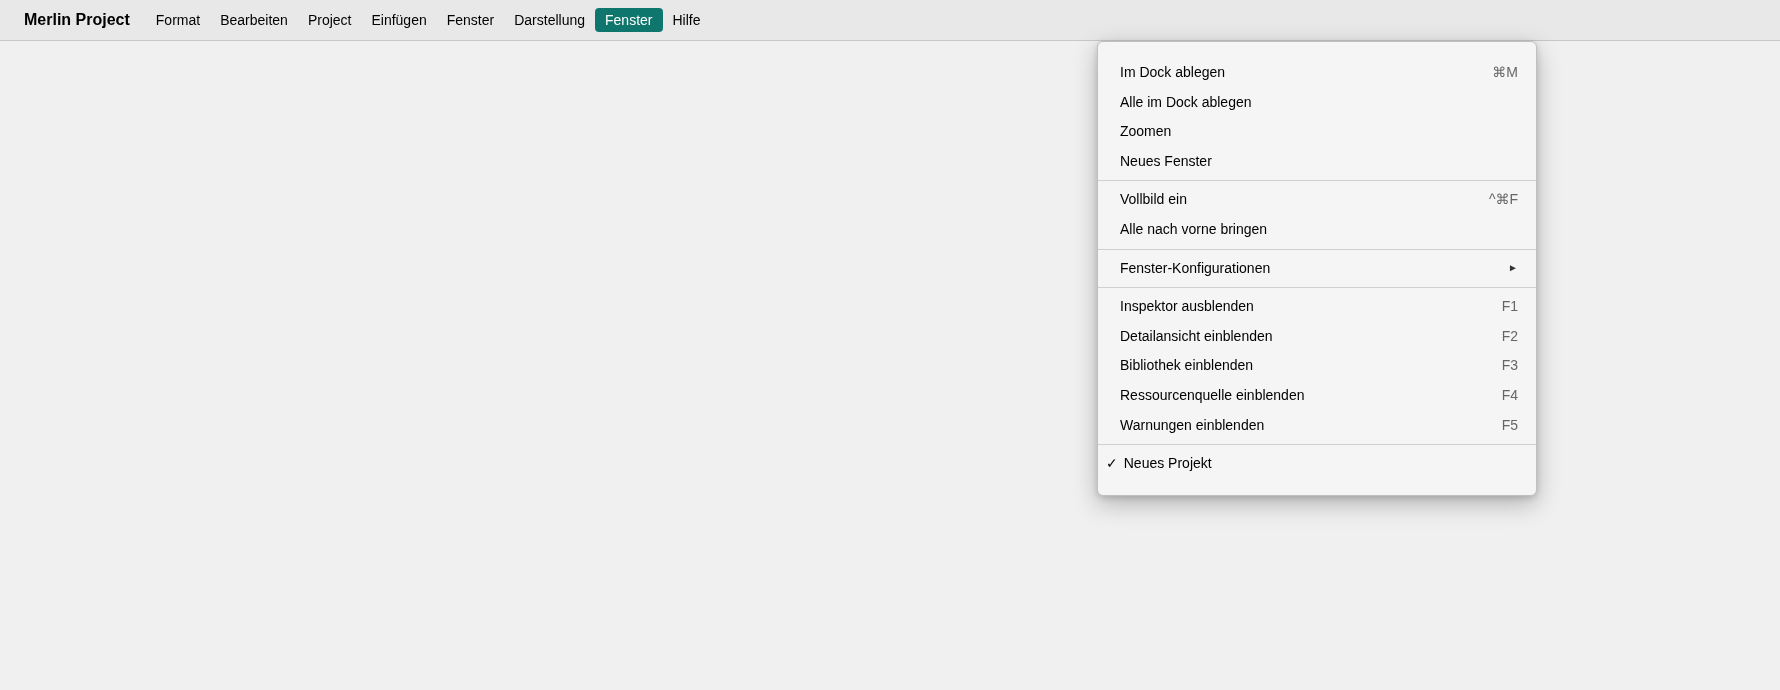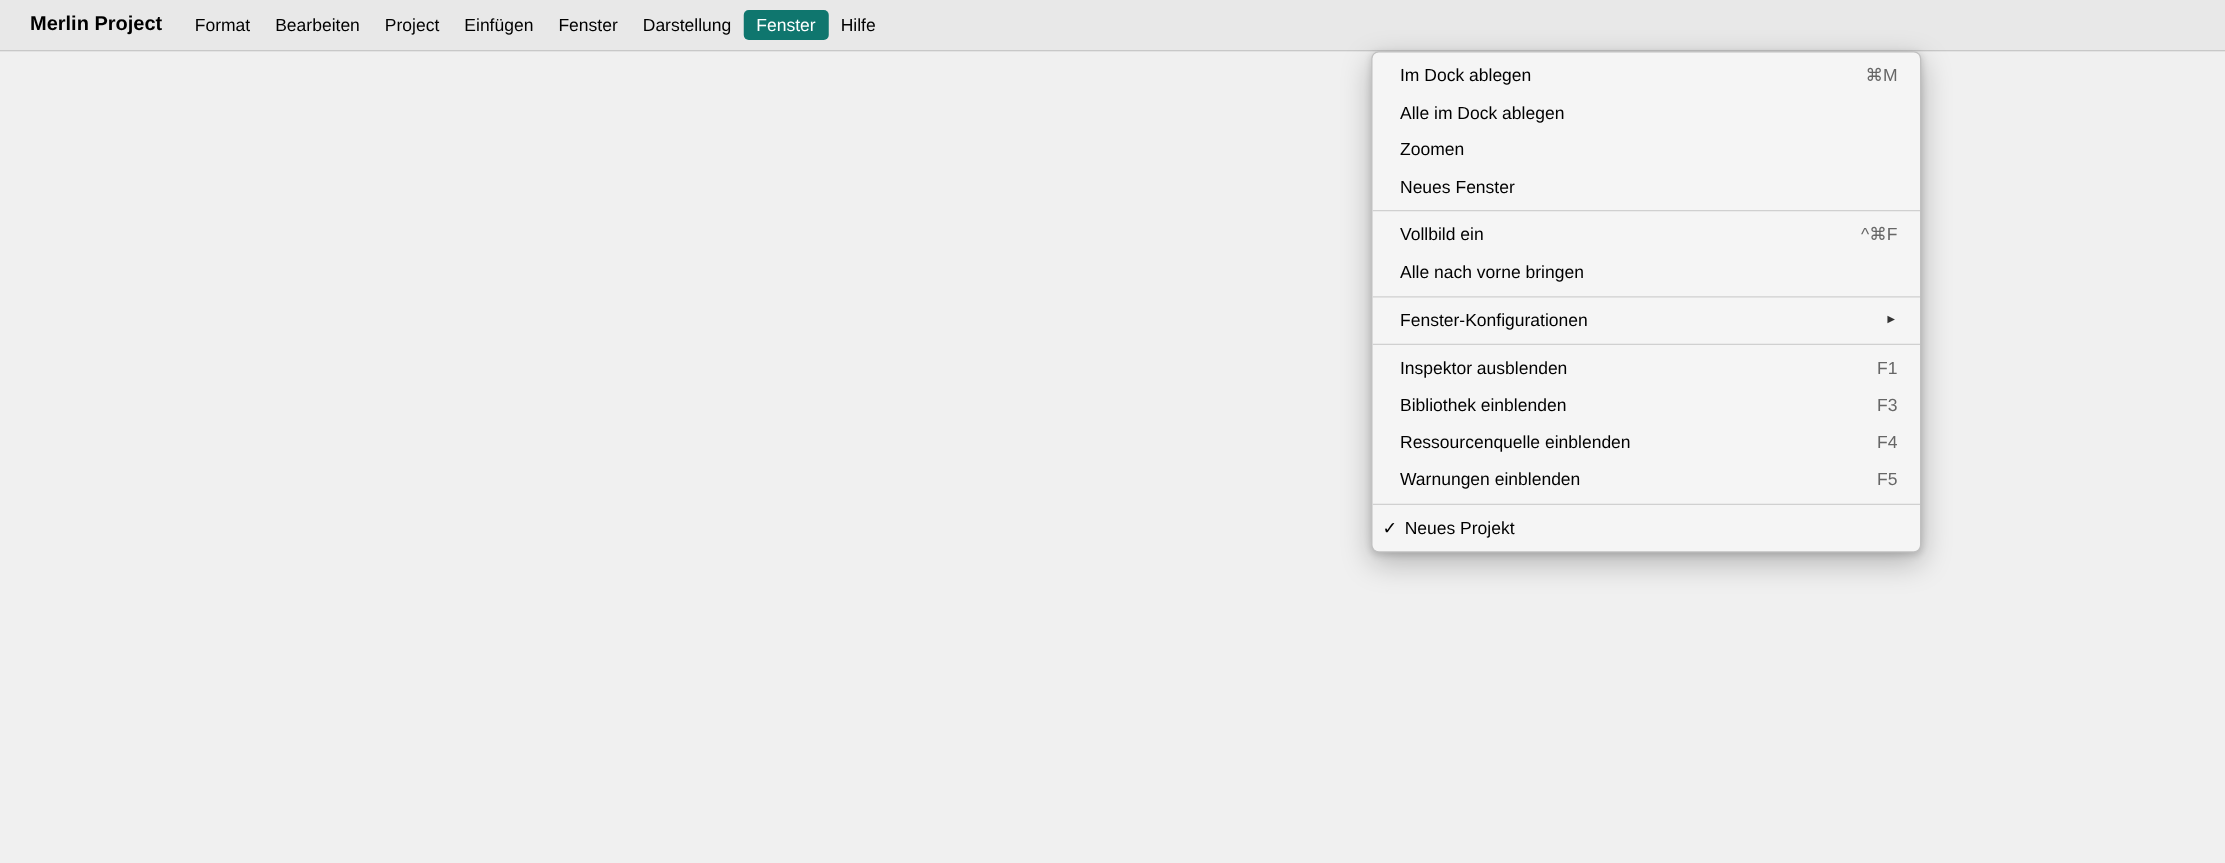--- a/index.html
+++ b/index.html
@@ -62,21 +62,21 @@
     .dropdown-menu {
       position: absolute;
       top: 41px;
       left: 1097px;
       width: 440px;
       background: #f5f5f5;
       border: 1px solid #c0c0c0;
       border-radius: 6px;
       box-shadow: 0 8px 24px rgba(0,0,0,0.25), 0 2px 6px rgba(0,0,0,0.15);
       z-index: 200;
-      padding: 4px 0;
+      padding: 16px 0;
       overflow: hidden;
     }
 
     .menu-item {
       display: flex;
       align-items: center;
       justify-content: space-between;
       padding: 5px 18px 5px 22px;
       font-size: 14px;
       color: #000;
@@ -173,20 +173,24 @@
     <span class="arrow">►</span>
   </div>
 
   <div class="menu-separator"></div>
 
   <div class="menu-item">
     <span>Inspektor ausblenden</span>
     <span class="shortcut">F1</span>
   </div>
   <div class="menu-item">
+    <span>Detailansicht einblenden</span>
+    <span class="shortcut">F2</span>
+  </div>
+  <div class="menu-item">
     <span>Bibliothek einblenden</span>
     <span class="shortcut">F3</span>
   </div>
   <div class="menu-item">
     <span>Ressourcenquelle einblenden</span>
     <span class="shortcut">F4</span>
   </div>
   <div class="menu-item">
     <span>Warnungen einblenden</span>
     <span class="shortcut">F5</span>

